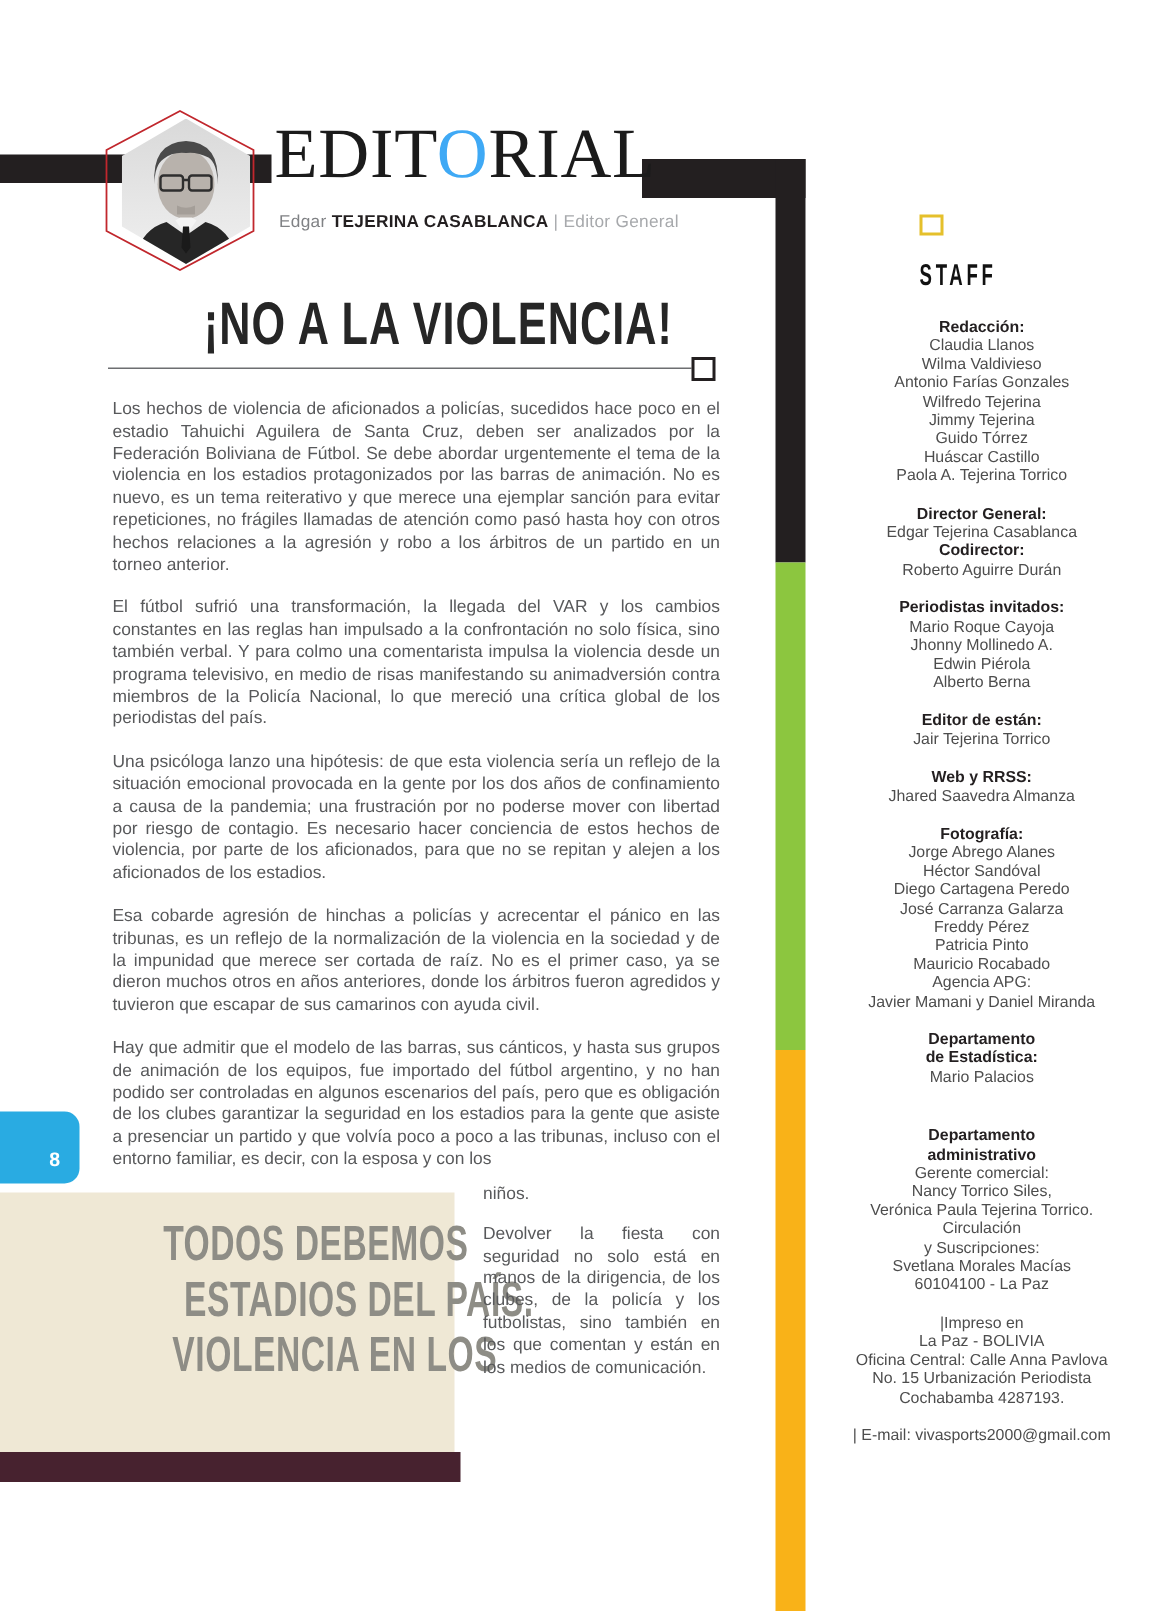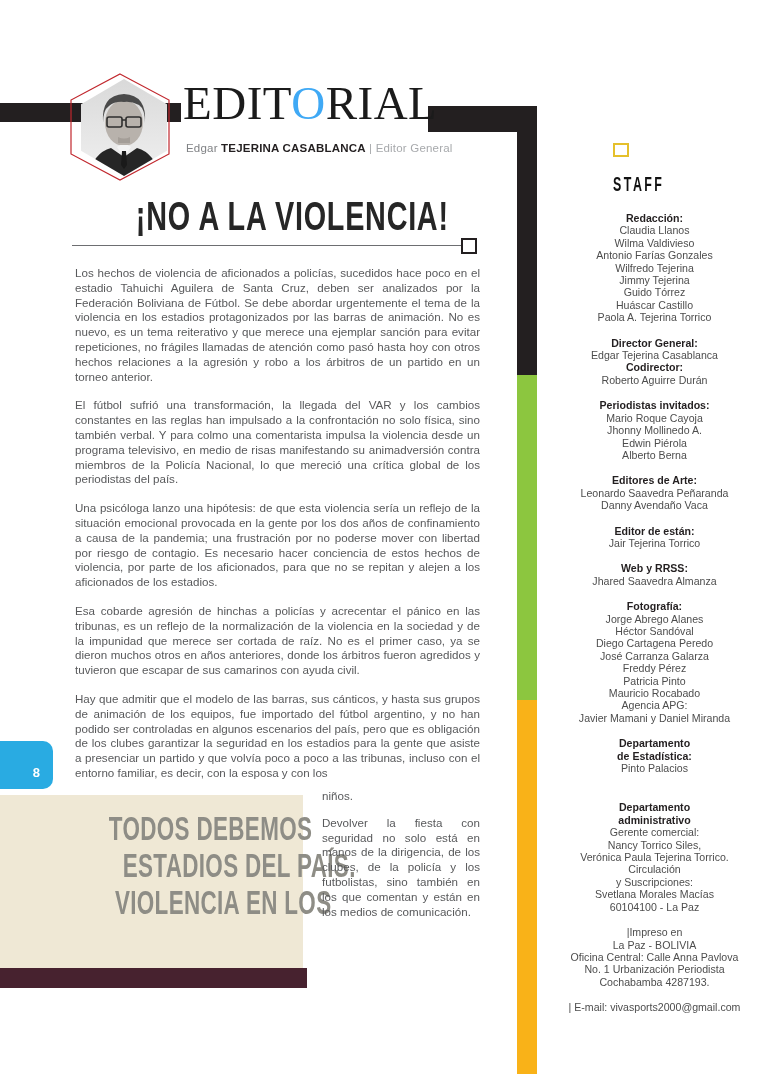--- a/index.html
+++ b/index.html
@@ -157,25 +157,20 @@
           <div class="staff-name">Roberto Aguirre Durán</div>
         </div>
         <div class="staff-section">
           <div class="staff-label">Periodistas invitados:</div>
           <div class="staff-name">Mario Roque Cayoja</div>
           <div class="staff-name">Jhonny Mollinedo A.</div>
           <div class="staff-name">Edwin Piérola</div>
           <div class="staff-name">Alberto Berna</div>
         </div>
         <div class="staff-section">
-          <div class="staff-label">Editores de Arte:</div>
-          <div class="staff-name">Leonardo Saavedra Peñaranda</div>
-          <div class="staff-name">Danny Avendaño Vaca</div>
-        </div>
-        <div class="staff-section">
           <div class="staff-label">Editor de están:</div>
           <div class="staff-name">Jair Tejerina Torrico</div>
         </div>
         <div class="staff-section">
           <div class="staff-label">Web y RRSS:</div>
           <div class="staff-name">Jhared Saavedra Almanza</div>
         </div>
         <div class="staff-section">
           <div class="staff-label">Fotografía:</div>
           <div class="staff-name">Jorge Abrego Alanes</div>
@@ -184,38 +179,38 @@
           <div class="staff-name">José Carranza Galarza</div>
           <div class="staff-name">Freddy Pérez</div>
           <div class="staff-name">Patricia Pinto</div>
           <div class="staff-name">Mauricio Rocabado</div>
           <div class="staff-name">Agencia APG:</div>
           <div class="staff-name">Javier Mamani y Daniel Miranda</div>
         </div>
         <div class="staff-section">
           <div class="staff-label">Departamento</div>
           <div class="staff-label">de Estadística:</div>
-          <div class="staff-name">Pinto Palacios</div>
+          <div class="staff-name">Mario Palacios</div>
         </div>
         <div class="staff-section gap-lg">
           <div class="staff-label">Departamento</div>
           <div class="staff-label">administrativo</div>
           <div class="staff-name">Gerente comercial:</div>
           <div class="staff-name">Nancy Torrico Siles,</div>
           <div class="staff-name">Verónica Paula Tejerina Torrico.</div>
           <div class="staff-name">Circulación</div>
           <div class="staff-name">y Suscripciones:</div>
           <div class="staff-name">Svetlana Morales Macías</div>
           <div class="staff-name">60104100 - La Paz</div>
         </div>
         <div class="staff-section">
           <div class="staff-name">|Impreso en</div>
           <div class="staff-name">La Paz - BOLIVIA</div>
           <div class="staff-name">Oficina Central: Calle Anna Pavlova</div>
-          <div class="staff-name">No. 1  Urbanización Periodista</div>
+          <div class="staff-name">No. 15  Urbanización Periodista</div>
           <div class="staff-name">Cochabamba 4287193.</div>
         </div>
         <div class="staff-section">
           <div class="staff-name">| E-mail: vivasports2000@gmail.com</div>
         </div>
       </div>
   </aside>
 
 </div>
 

